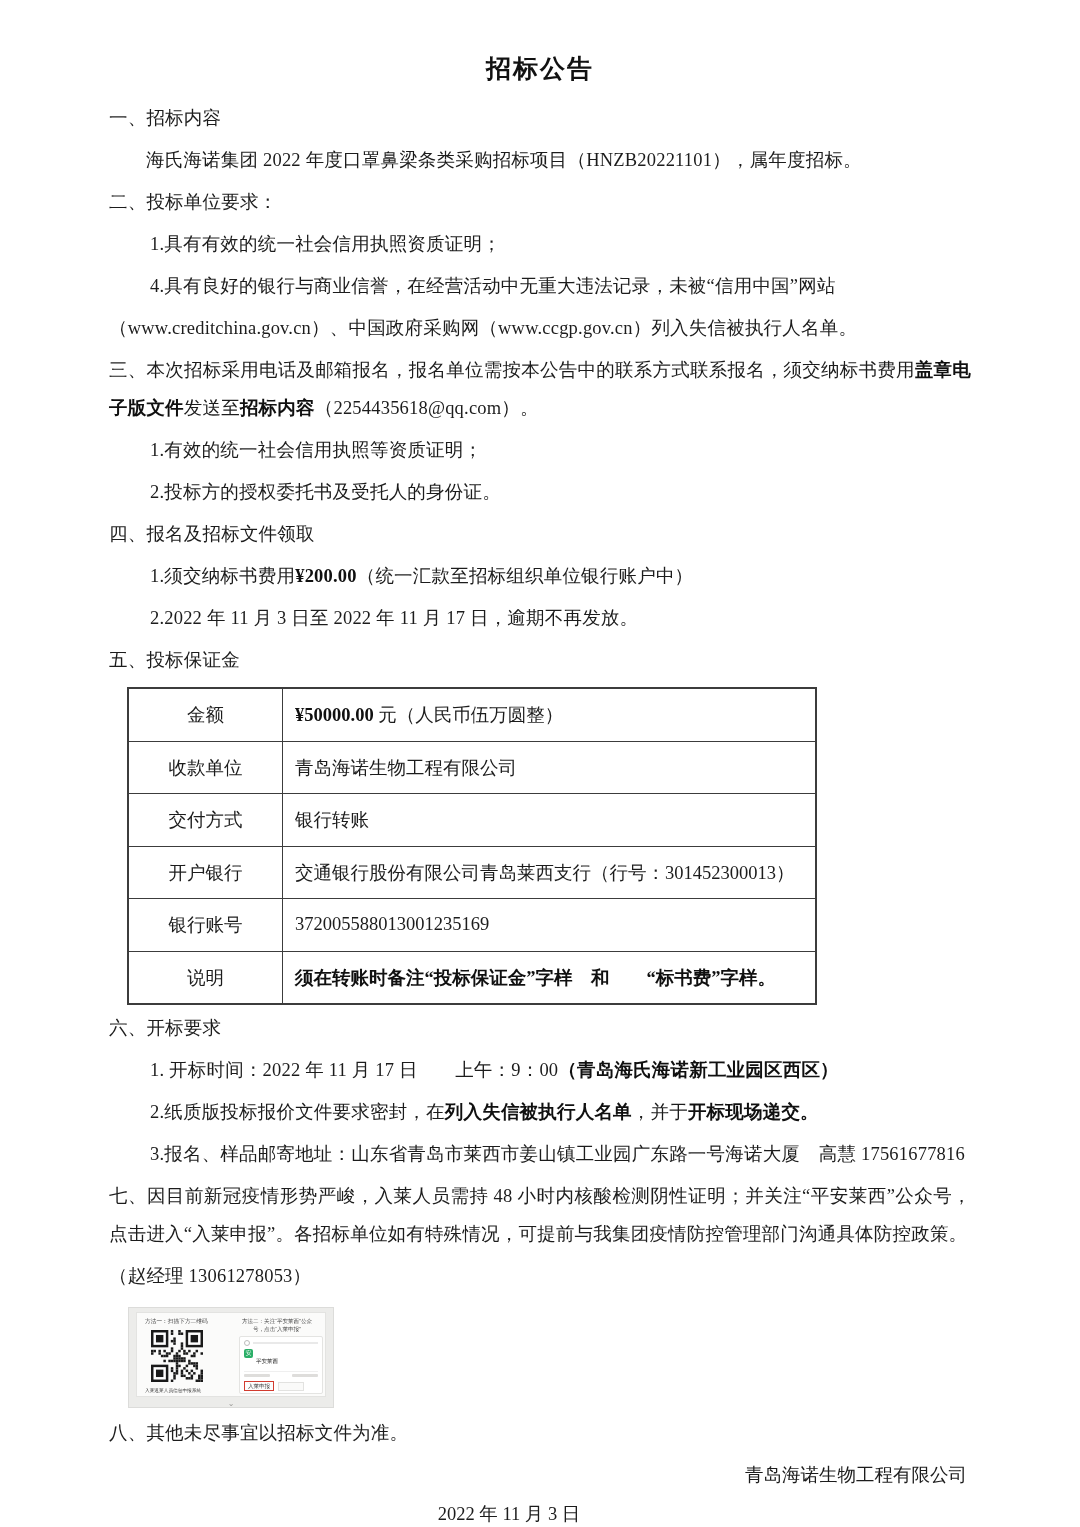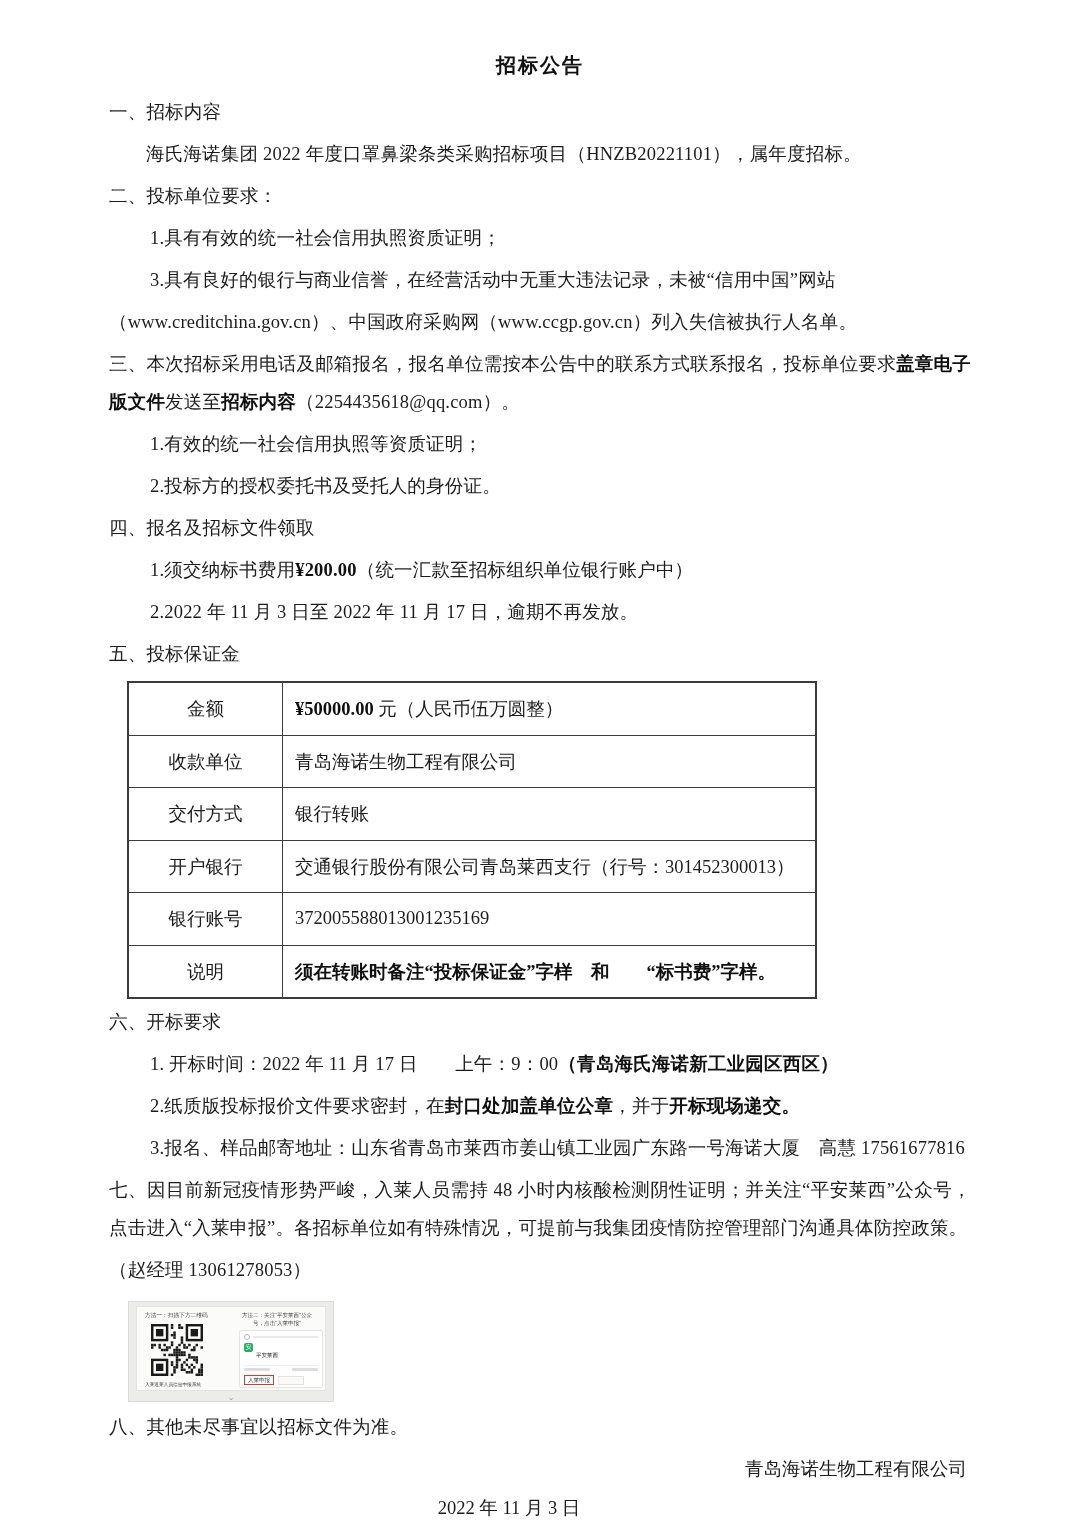--- a/index.html
+++ b/index.html
@@ -3,21 +3,21 @@
 <meta charset="utf-8">
 <style>
   html,body{margin:0;padding:0;background:#ffffff;}
   body{
     width:1080px;height:1527px;position:relative;overflow:hidden;
     font-family:"Liberation Serif","DejaVu Serif",serif;
     color:#1c1c1c;
   }
   .page{padding:26px 105px 0 105px;}
   h1.doc-title{
-    text-align:center;font-size:20px;font-weight:bold;
+    text-align:center;font-size:25px;font-weight:bold;
     margin:26px 0 14px 0;letter-spacing:2px;color:#111;
   }
   p.line{
     margin:4px;font-size:18.5px;line-height:38px;
     text-align:justify;letter-spacing:.2px;
   }
   p.ind1{text-indent:37px;}
   p.ind2{text-indent:41px;}
   b{font-weight:bold;color:#101010;}
 
@@ -87,23 +87,23 @@
 <body>
 
 <div class="page">
 
   <h1 class="doc-title">招标公告</h1>
 
   <p class="line"><span>一、招标内容</span></p>
   <p class="line ind1"><span>海氏海诺集团 2022 年度口罩鼻梁条类采购招标项目（HNZB20221101），属年度招标。</span></p>
   <p class="line"><span>二、投标单位要求：</span></p>
   <p class="line ind2"><span>1.具有有效的统一社会信用执照资质证明；</span></p>
-  <p class="line ind2"><span>3.具有良好的银行与商业信誉，在经营活动中无重大违法记录，未被“信用中国”网站</span></p>
+  <p class="line ind2"><span>4.具有良好的银行与商业信誉，在经营活动中无重大违法记录，未被“信用中国”网站</span></p>
   <p class="line"><span>（www.creditchina.gov.cn）、中国政府采购网（www.ccgp.gov.cn）列入失信被执行人名单。</span></p>
-  <p class="line"><span>三、本次招标采用电话及邮箱报名，报名单位需按本公告中的联系方式联系报名，投标单位要求</span><b>盖章电子版文件</b><span>发送至</span><b>招标内容</b><span>（2254435618@qq.com）。</span></p>
+  <p class="line"><span>三、本次招标采用电话及邮箱报名，报名单位需按本公告中的联系方式联系报名，须交纳标书费用</span><b>盖章电子版文件</b><span>发送至</span><b>招标内容</b><span>（2254435618@qq.com）。</span></p>
   <p class="line ind2"><span>1.有效的统一社会信用执照等资质证明；</span></p>
   <p class="line ind2"><span>2.投标方的授权委托书及受托人的身份证。</span></p>
   <p class="line"><span>四、报名及招标文件领取</span></p>
   <p class="line ind2"><span>1.须交纳标书费用</span><b>¥200.00</b><span>（统一汇款至招标组织单位银行账户中）</span></p>
   <p class="line ind2"><span>2.2022 年 11 月 3 日至 2022 年 11 月 17 日，逾期不再发放。</span></p>
   <p class="line"><span>五、投标保证金</span></p>
 
   <table class="gtable">
     <tbody>
       <tr>
@@ -128,21 +128,21 @@
       </tr>
       <tr>
         <td class="hcell">说明</td>
         <td><b>须在转账时备注“投标保证金”字样　和　　“标书费”字样。</b></td>
       </tr>
     </tbody>
   </table>
 
   <p class="line after-table"><span>六、开标要求</span></p>
   <p class="line ind2"><span>1. 开标时间：2022 年 11 月 17 日　　上午：9：00</span><b>（青岛海氏海诺新工业园区西区）</b></p>
-  <p class="line ind2"><span>2.纸质版投标报价文件要求密封，在</span><b>封口处加盖单位公章</b><span>，并于</span><b>开标现场递交。</b></p>
+  <p class="line ind2"><span>2.纸质版投标报价文件要求密封，在</span><b>列入失信被执行人名单</b><span>，并于</span><b>开标现场递交。</b></p>
   <p class="line ind2"><span>3.报名、样品邮寄地址：山东省青岛市莱西市姜山镇工业园广东路一号海诺大厦　高慧 17561677816</span></p>
   <p class="line"><span>七、因目前新冠疫情形势严峻，入莱人员需持 48 小时内核酸检测阴性证明；并关注“平安莱西”公众号，点击进入“入莱申报”。各招标单位如有特殊情况，可提前与我集团疫情防控管理部门沟通具体防控政策。</span></p>
   <p class="line"><span>（赵经理 13061278053）</span></p>
 
   <div class="figure">
     <div class="fig-inner">
       <div class="fig-left">
         <div class="fig-cap">方法一：扫描下方二维码</div>
         <svg class="qr-box" xmlns="http://www.w3.org/2000/svg" viewBox="0 0 21 21">
             <g fill="#1a1a1a">

